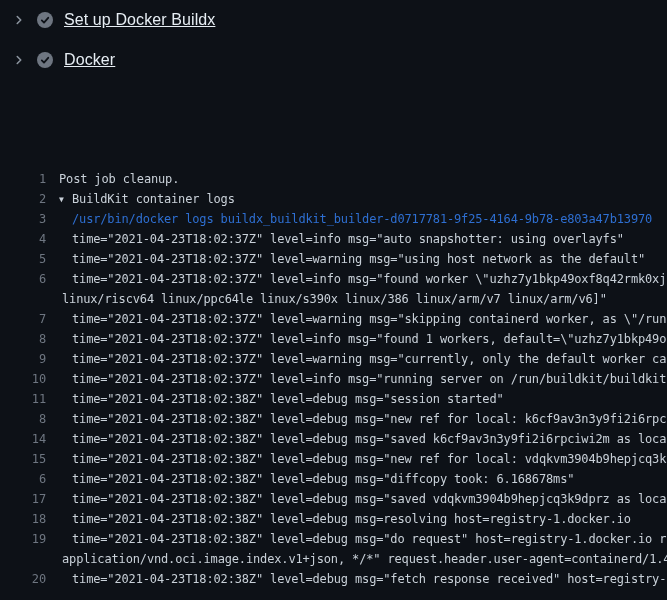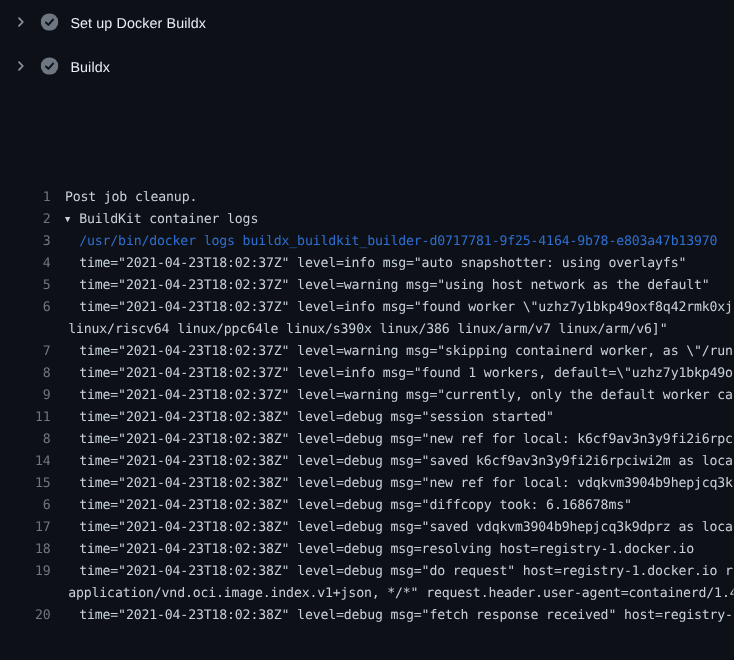--- a/index.html
+++ b/index.html
@@ -16,22 +16,22 @@
     height:40px;display:flex;align-items:center;
     padding-left:12px;box-sizing:border-box;cursor:pointer;
   }
   .step.expanded{background:var(--hl,#161b22)}
   .chev{width:14px;height:16px;margin-right:11px;display:flex;align-items:center;flex:none}
   .chev svg path{stroke:var(--icon,#8b949e)}
   .check{width:16px;height:16px;margin-right:11px;flex:none}
   .check circle{fill:var(--circle,#6e7681)}
   .check path{stroke:var(--bg,#0d1117)}
   .title{
-    font-size:13px;font-weight:500;color:var(--title,#e6edf3);
-    letter-spacing:.1px;white-space:nowrap;
+    font-size:16px;font-weight:500;color:var(--title,#e6edf3);
+    letter-spacing:.1px;white-space:nowrap;text-decoration:underline;
   }
 
   
   .log{
     height:440px;overflow:hidden;padding-top:9px;box-sizing:border-box;
     font-family:"DejaVu Sans Mono","Liberation Mono",monospace;
     font-size:12px;line-height:20px;letter-spacing:-0.15px;
     color:var(--text,#c9d1d9);
   }
   .lrow{display:flex;height:20px;white-space:pre}
@@ -76,21 +76,21 @@
         <svg width="14" height="14" viewBox="0 0 16 16">
             <path d="M6 4 L10 8 L6 12" fill="none" stroke-width="1.8" stroke-linecap="round" stroke-linejoin="round"></path>
           </svg>
       </span>
       <span class="check">
         <svg width="16" height="16" viewBox="0 0 16 16">
             <circle cx="8" cy="8" r="8"></circle>
             <path d="M4.8 8.4 L7 10.6 L11.2 5.8" fill="none" stroke-width="1.8" stroke-linecap="round" stroke-linejoin="round"></path>
           </svg>
       </span>
-      <span class="title">Buildx</span>
+      <span class="title">Docker</span>
     </div>
 
 
 
   </div>
 
   <div class="log" id="log">
   <div class="lrow">
     <span class="num">1</span>
     <span class="ltext ind-top">Post job cleanup.</span>
@@ -134,20 +134,24 @@
   <div class="lrow">
     <span class="num">8</span>
     <span class="ltext ind-group">time="2021-04-23T18:02:37Z" level=info msg="found 1 workers, default=\"uzhz7y1bkp49o</span>
   </div>
 
   <div class="lrow">
     <span class="num">9</span>
     <span class="ltext ind-group">time="2021-04-23T18:02:37Z" level=warning msg="currently, only the default worker ca</span>
   </div>
 
+  <div class="lrow">
+    <span class="num">10</span>
+    <span class="ltext ind-group">time="2021-04-23T18:02:37Z" level=info msg="running server on /run/buildkit/buildkit</span>
+  </div>
 
   <div class="lrow">
     <span class="num">11</span>
     <span class="ltext ind-group">time="2021-04-23T18:02:38Z" level=debug msg="session started"</span>
   </div>
 
   <div class="lrow">
     <span class="num">8</span>
     <span class="ltext ind-group">time="2021-04-23T18:02:38Z" level=debug msg="new ref for local: k6cf9av3n3y9fi2i6rpc</span>
   </div>

